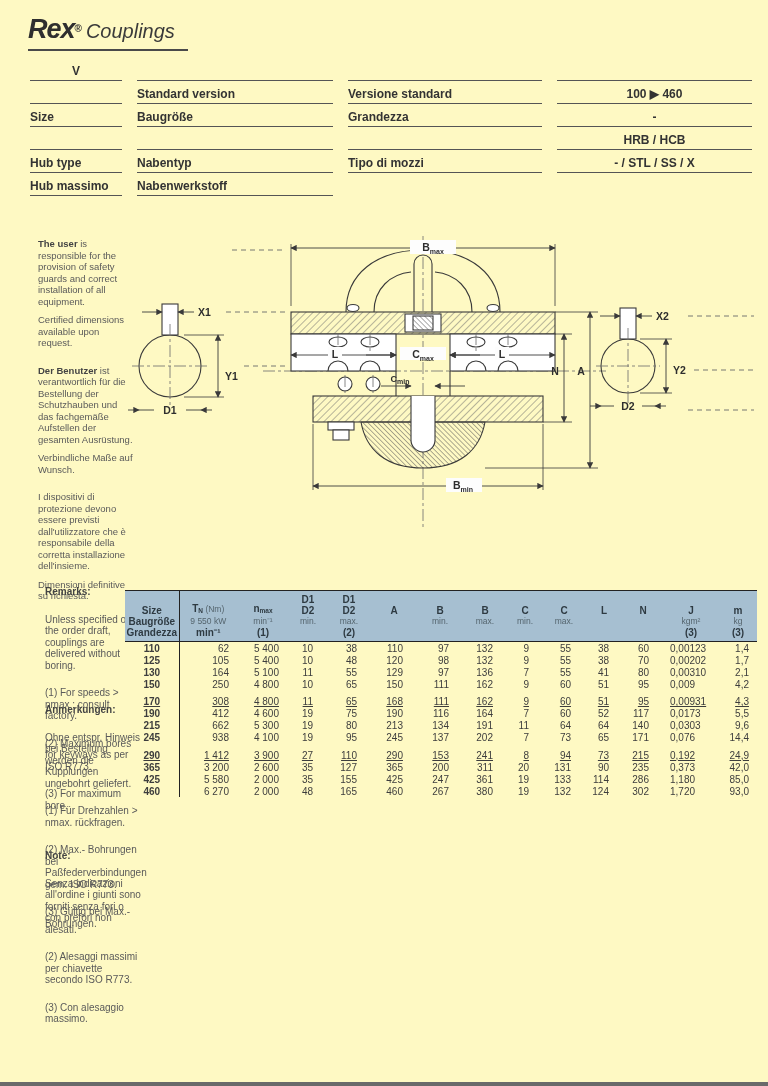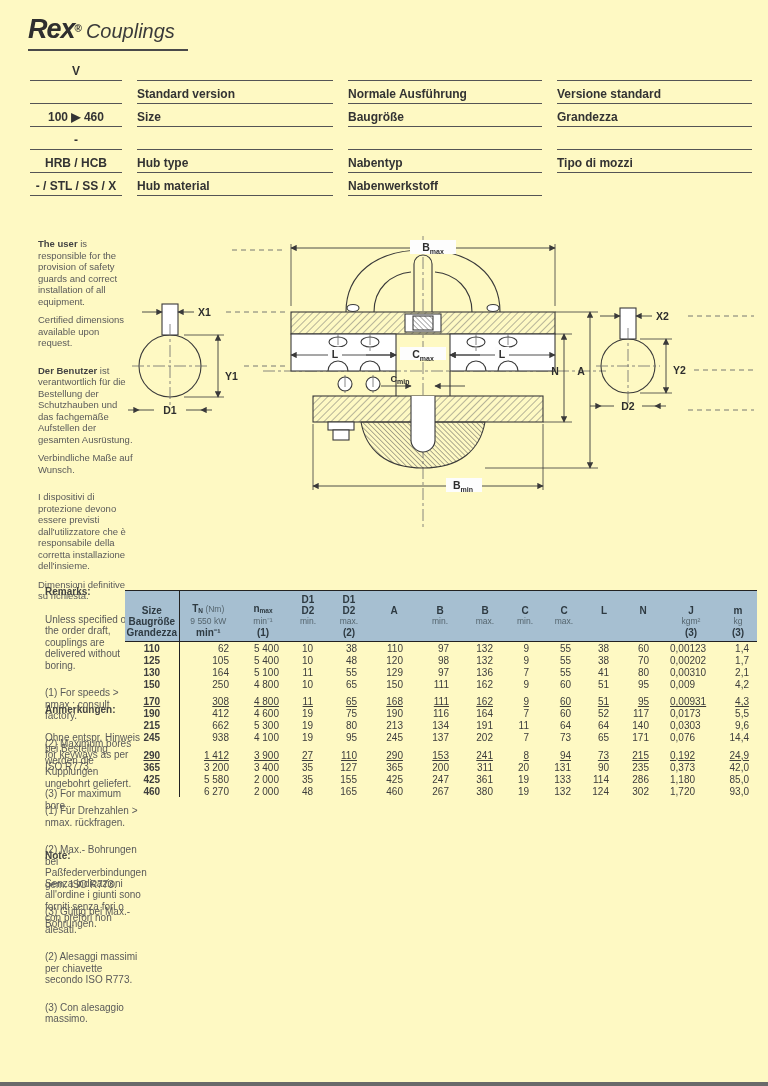--- a/index.html
+++ b/index.html
@@ -79,40 +79,39 @@
   </div>
 
   <div class="spec-grid">
     <div class="sg-cell sg-code">V</div>
     <div class="sg-cell"></div>
     <div class="sg-cell"></div>
     <div class="sg-cell"></div>
 
     <div class="sg-cell sg-code"></div>
     <div class="sg-cell">Standard version</div>
-    <div class="sg-cell">Normale Ausführung</div>
     <div class="sg-cell">Versione standard</div>
 
     <div class="sg-cell sg-code">100 ▶ 460</div>
     <div class="sg-cell">Size</div>
     <div class="sg-cell">Baugröße</div>
     <div class="sg-cell">Grandezza</div>
 
     <div class="sg-cell sg-code">-</div>
     <div class="sg-cell"></div>
     <div class="sg-cell"></div>
     <div class="sg-cell"></div>
 
     <div class="sg-cell sg-code">HRB / HCB</div>
     <div class="sg-cell">Hub type</div>
     <div class="sg-cell">Nabentyp</div>
     <div class="sg-cell">Tipo di mozzi</div>
 
     <div class="sg-cell sg-code">- / STL / SS / X</div>
-    <div class="sg-cell">Hub material</div>
+    <div class="sg-cell">Hub massimo</div>
     <div class="sg-cell">Nabenwerkstoff</div>
   </div>
 
   <div class="user-note">
     <p><b>The user</b><span> is responsible for the provision of safety guards and correct installation of all equipment.</span></p>
     <p>Certified dimensions available upon request.</p>
     <p class="blk-gap"><b>Der Benutzer</b><span> ist verantwortlich für die Bestellung der Schutzhauben und das fachgemäße Aufstellen der gesamten Ausrüstung.</span></p>
     <p>Verbindliche Maße auf Wunsch.</p>
     <p class="blk-gap">I dispositivi di protezione devono essere previsti dall'utilizzatore che è responsabile della corretta installazione dell'insieme.</p>
     <p>Dimensioni definitive su richiesta.</p>
@@ -547,21 +546,21 @@
       <td class="num">94</td>
       <td class="num">73</td>
       <td class="num">215</td>
       <td class="jcol">0,192</td>
       <td class="mcol">24,9</td>
     </tr>
 
     <tr>
       <td>365</td>
       <td class="num n2">3 200</td>
-      <td class="num n3">3 400</td>
+      <td class="num n3">2 600</td>
       <td class="num">35</td>
       <td class="num">127</td>
       <td class="num">365</td>
       <td class="num">200</td>
       <td class="num">311</td>
       <td class="num">20</td>
       <td class="num">131</td>
       <td class="num">90</td>
       <td class="num">235</td>
       <td class="jcol">0,373</td>

